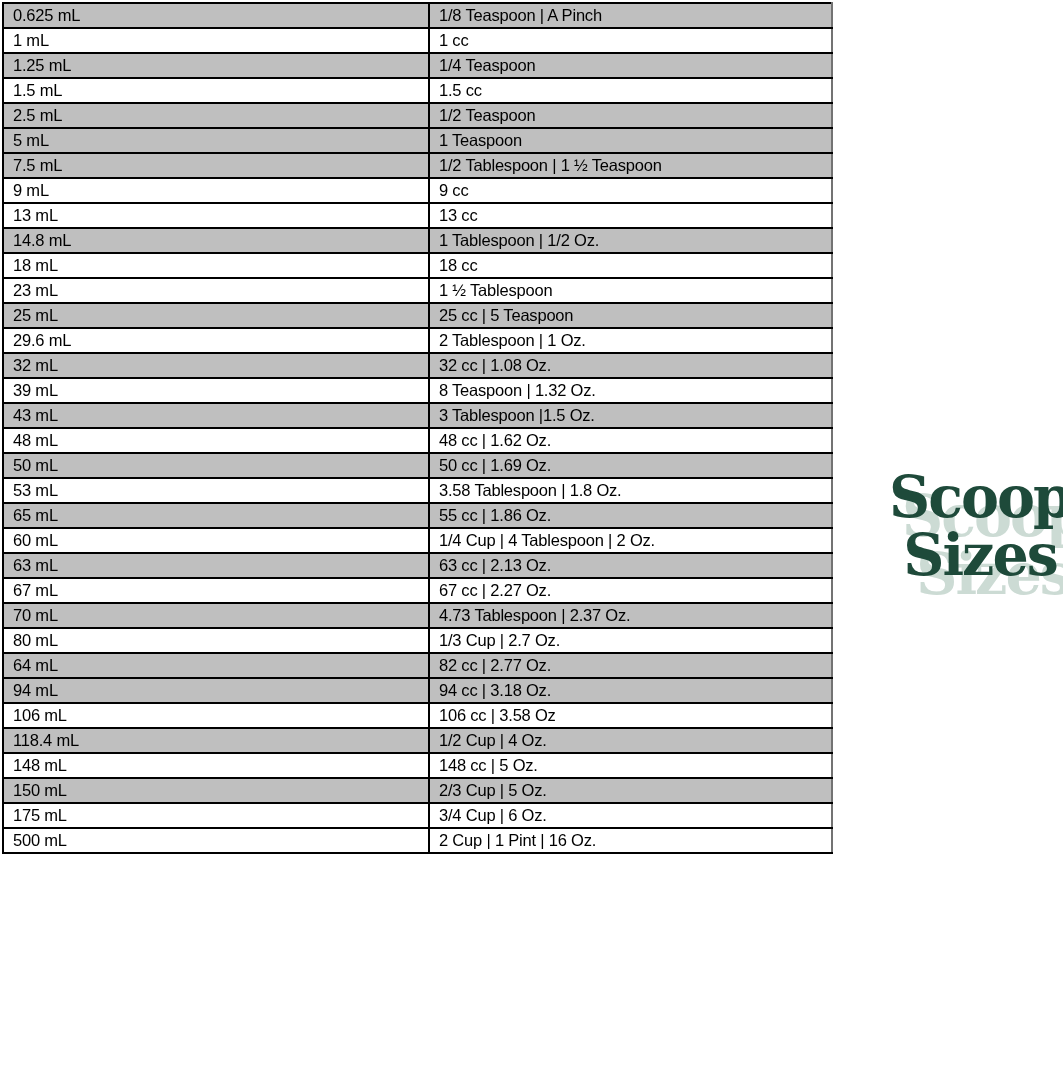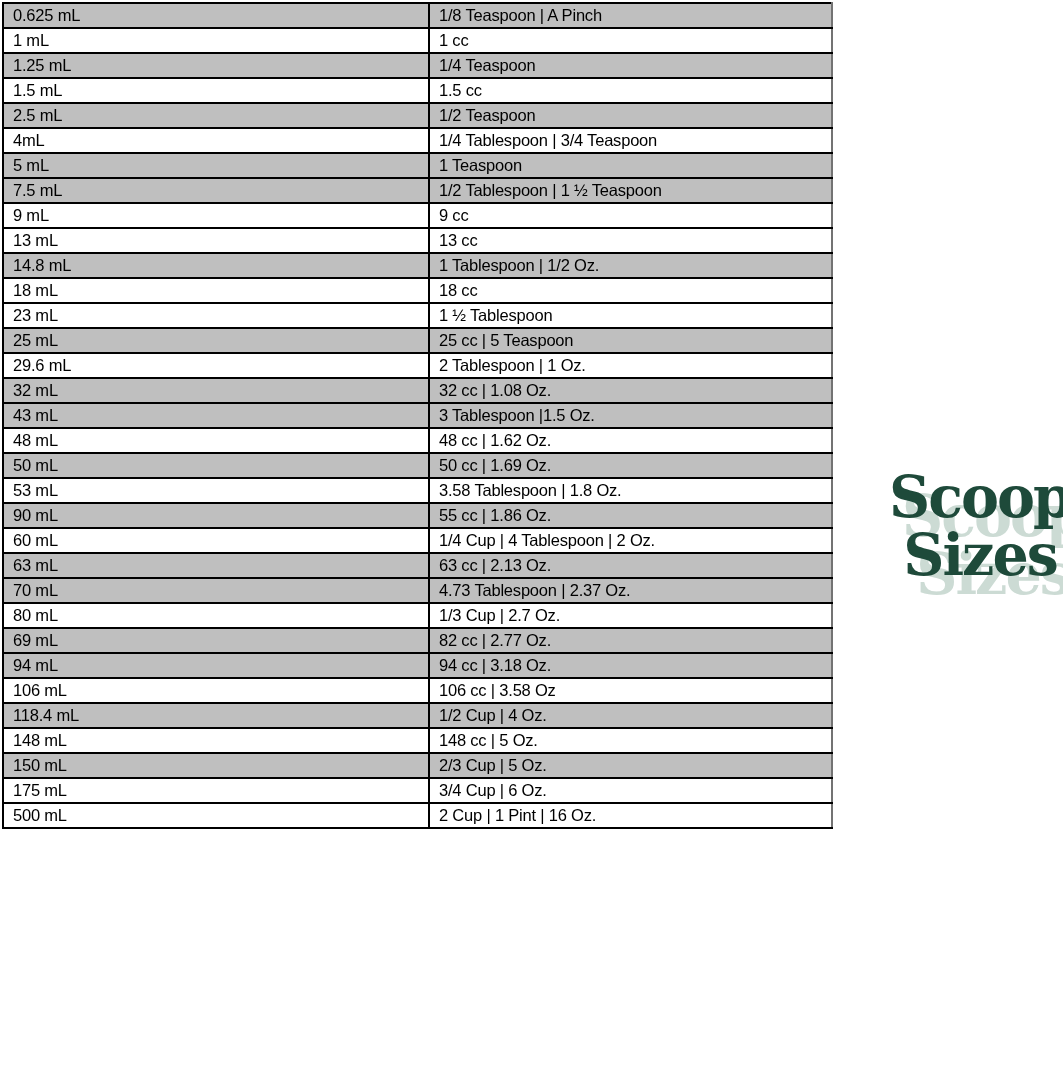--- a/index.html
+++ b/index.html
@@ -81,24 +81,20 @@
           <td class="equivalent-cell">1/4 Teaspoon</td>
         </tr>
         <tr class="row-white">
           <td class="ml-cell">1.5 mL</td>
           <td class="equivalent-cell">1.5 cc</td>
         </tr>
         <tr class="row-gray">
           <td class="ml-cell">2.5 mL</td>
           <td class="equivalent-cell">1/2 Teaspoon</td>
         </tr>
-        <tr class="row-white">
-          <td class="ml-cell">4mL</td>
-          <td class="equivalent-cell">1/4 Tablespoon | 3/4 Teaspoon</td>
-        </tr>
         <tr class="row-gray">
           <td class="ml-cell">5 mL</td>
           <td class="equivalent-cell">1 Teaspoon</td>
         </tr>
         <tr class="row-gray">
           <td class="ml-cell">7.5 mL</td>
           <td class="equivalent-cell">1/2 Tablespoon | 1 ½ Teaspoon</td>
         </tr>
         <tr class="row-white">
           <td class="ml-cell">9 mL</td>
@@ -125,58 +121,66 @@
           <td class="equivalent-cell">25 cc | 5 Teaspoon</td>
         </tr>
         <tr class="row-white">
           <td class="ml-cell">29.6 mL</td>
           <td class="equivalent-cell">2 Tablespoon | 1 Oz.</td>
         </tr>
         <tr class="row-gray">
           <td class="ml-cell">32 mL</td>
           <td class="equivalent-cell">32 cc | 1.08 Oz.</td>
         </tr>
+        <tr class="row-white">
+          <td class="ml-cell">39 mL</td>
+          <td class="equivalent-cell">8 Teaspoon | 1.32 Oz.</td>
+        </tr>
         <tr class="row-gray">
           <td class="ml-cell">43 mL</td>
           <td class="equivalent-cell">3 Tablespoon |1.5 Oz.</td>
         </tr>
         <tr class="row-white">
           <td class="ml-cell">48 mL</td>
           <td class="equivalent-cell">48 cc | 1.62 Oz.</td>
         </tr>
         <tr class="row-gray">
           <td class="ml-cell">50 mL</td>
           <td class="equivalent-cell">50 cc | 1.69 Oz.</td>
         </tr>
         <tr class="row-white">
           <td class="ml-cell">53 mL</td>
           <td class="equivalent-cell">3.58 Tablespoon | 1.8 Oz.</td>
         </tr>
         <tr class="row-gray">
-          <td class="ml-cell">90 mL</td>
+          <td class="ml-cell">65 mL</td>
           <td class="equivalent-cell">55 cc | 1.86 Oz.</td>
         </tr>
         <tr class="row-white">
           <td class="ml-cell">60 mL</td>
           <td class="equivalent-cell">1/4 Cup | 4 Tablespoon | 2 Oz.</td>
         </tr>
         <tr class="row-gray">
           <td class="ml-cell">63 mL</td>
           <td class="equivalent-cell">63 cc | 2.13 Oz.</td>
         </tr>
+        <tr class="row-white">
+          <td class="ml-cell">67 mL</td>
+          <td class="equivalent-cell">67 cc | 2.27 Oz.</td>
+        </tr>
         <tr class="row-gray">
           <td class="ml-cell">70 mL</td>
           <td class="equivalent-cell">4.73 Tablespoon | 2.37 Oz.</td>
         </tr>
         <tr class="row-white">
           <td class="ml-cell">80 mL</td>
           <td class="equivalent-cell">1/3 Cup | 2.7 Oz.</td>
         </tr>
         <tr class="row-gray">
-          <td class="ml-cell">69 mL</td>
+          <td class="ml-cell">64 mL</td>
           <td class="equivalent-cell">82 cc | 2.77 Oz.</td>
         </tr>
         <tr class="row-gray">
           <td class="ml-cell">94 mL</td>
           <td class="equivalent-cell">94 cc | 3.18 Oz.</td>
         </tr>
         <tr class="row-white">
           <td class="ml-cell">106 mL</td>
           <td class="equivalent-cell">106 cc | 3.58 Oz</td>
         </tr>

